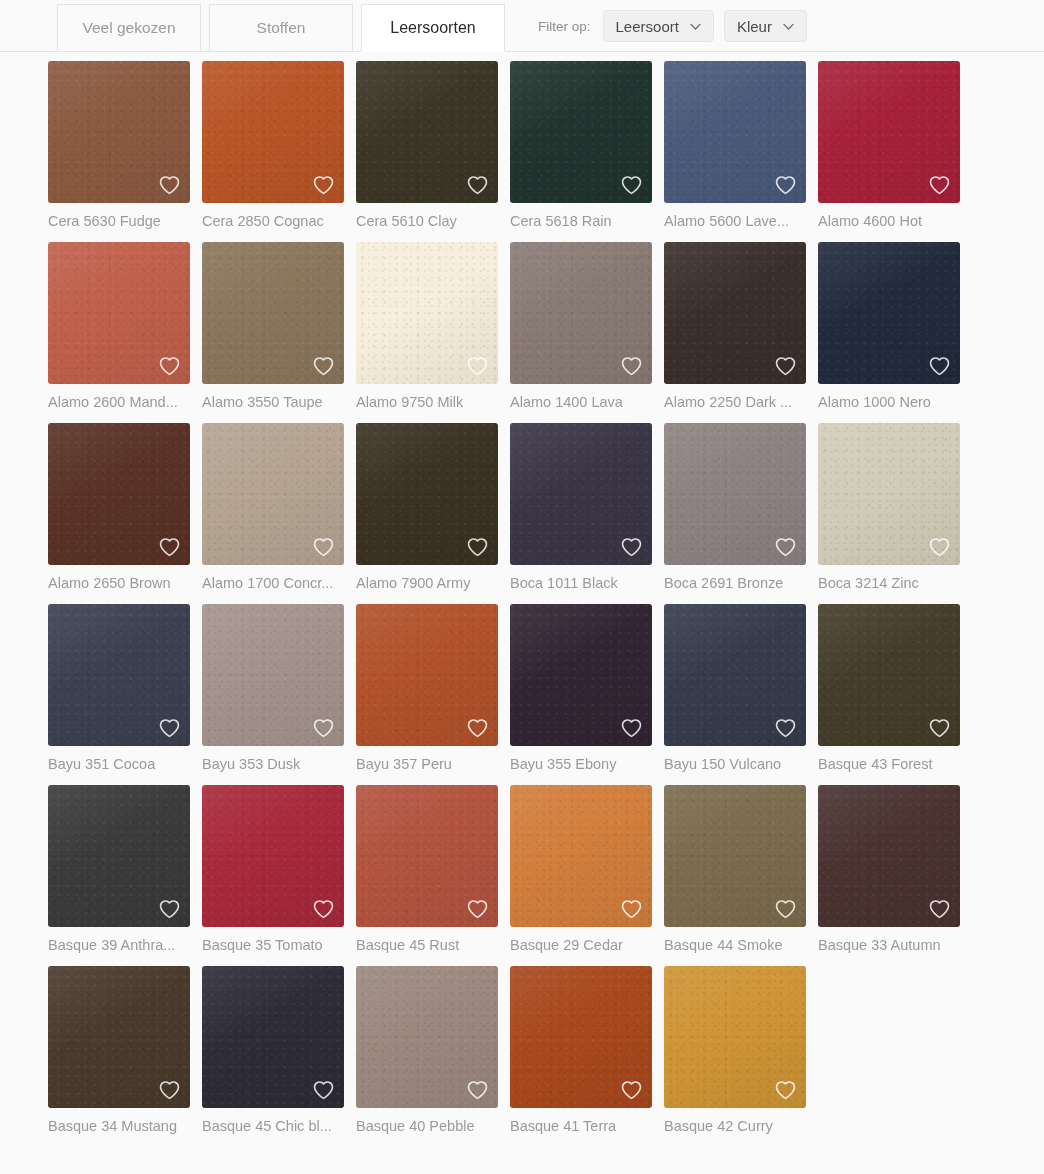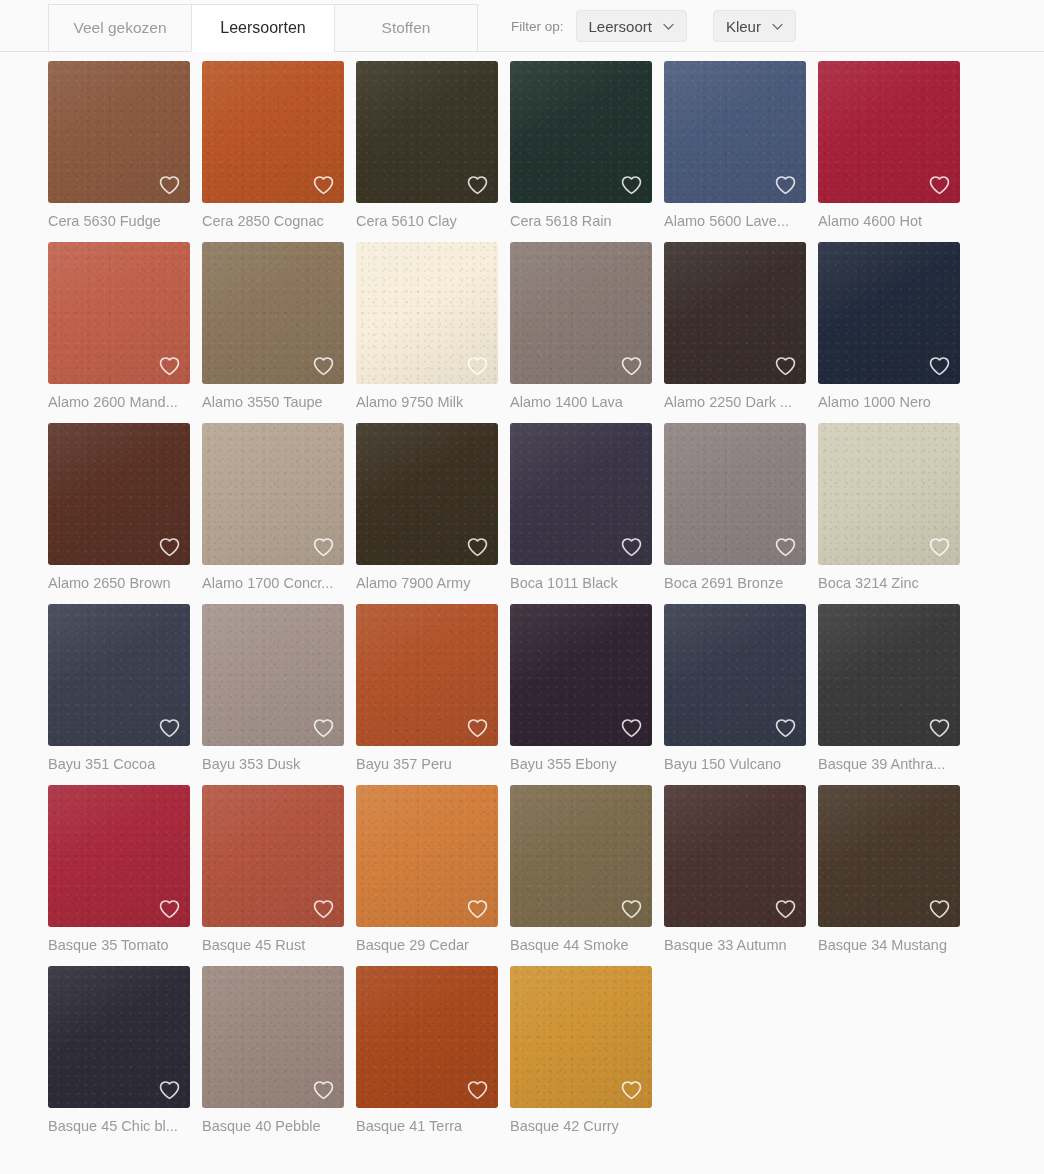--- a/index.html
+++ b/index.html
@@ -39,20 +39,21 @@
     font-size: 15.5px;
     color: #9b9b9e;
     background: #fafafa;
     border-left: 1px solid #e3e3e3;
     border-right: 1px solid #e3e3e3;
     border-top: 1px solid #e3e3e3;
     border-bottom: 1px solid #e3e3e3;
     margin-right: -1px;
     cursor: pointer;
     white-space: nowrap;
+    margin-left: 9px;
   }
   .tab.active {
     background: #ffffff;
     color: #2b2b2e;
     border-bottom: 1px solid #ffffff;
     font-size: 16px;
   }
 
   .filter-zone {
     display: flex;
@@ -147,30 +148,30 @@
   }
 </style>
 </head>
 <body>
 
 <div class="header">
   <div class="tabs">
       <div class="tab">
         <span>Veel gekozen</span>
       </div>
+      <div class="tab">
+        <span>Stoffen</span>
+      </div>
       <div class="tab active">
         <span>Leersoorten</span>
       </div>
-      <div class="tab">
-        <span>Stoffen</span>
-      </div>
     </div>
   <div class="filter-zone">
     <span class="filter-label">Filter op:</span>
-    <div class="filter-btns" style="display:flex;gap:26px;">
+    <div class="filter-btns" style="display:flex;gap:10px;">
         <div class="filter-btn">
           <span>Leersoort</span>
           <span class="chev">
             <svg viewBox="0 0 12 8" fill="none" xmlns="http://www.w3.org/2000/svg">
               <path d="M1 1.5L6 6.5L11 1.5" stroke="#6b6b70" stroke-width="1.4" stroke-linecap="round" stroke-linejoin="round"></path>
             </svg>
           </span>
         </div>
         <div class="filter-btn">
           <span>Kleur</span>
@@ -455,20 +456,32 @@
         <div class="sheen"></div>
         <div class="heart">
           <svg viewBox="0 0 24 22" fill="none" xmlns="http://www.w3.org/2000/svg">
             <path d="M12 20.3S2.6 14.6 2.6 8.2A5.3 5.3 0 0 1 12 5.1a5.3 5.3 0 0 1 9.4 3.1c0 6.4-9.4 12.1-9.4 12.1z" stroke="rgba(255,255,255,0.82)" stroke-width="1.7" stroke-linejoin="round"></path>
           </svg>
         </div>
       </div>
       <div class="card-label">Bayu 150 Vulcano</div>
     </div>
     <div class="card">
+      <div class="swatch" style="background: rgb(68, 61, 41);">
+        <div class="grain"></div>
+        <div class="sheen"></div>
+        <div class="heart">
+          <svg viewBox="0 0 24 22" fill="none" xmlns="http://www.w3.org/2000/svg">
+            <path d="M12 20.3S2.6 14.6 2.6 8.2A5.3 5.3 0 0 1 12 5.1a5.3 5.3 0 0 1 9.4 3.1c0 6.4-9.4 12.1-9.4 12.1z" stroke="rgba(255,255,255,0.82)" stroke-width="1.7" stroke-linejoin="round"></path>
+          </svg>
+        </div>
+      </div>
+      <div class="card-label">Basque 43 Forest</div>
+    </div>
+    <div class="card">
       <div class="swatch" style="background: rgb(60, 59, 60);">
         <div class="grain"></div>
         <div class="sheen"></div>
         <div class="heart">
           <svg viewBox="0 0 24 22" fill="none" xmlns="http://www.w3.org/2000/svg">
             <path d="M12 20.3S2.6 14.6 2.6 8.2A5.3 5.3 0 0 1 12 5.1a5.3 5.3 0 0 1 9.4 3.1c0 6.4-9.4 12.1-9.4 12.1z" stroke="rgba(255,255,255,0.82)" stroke-width="1.7" stroke-linejoin="round"></path>
           </svg>
         </div>
       </div>
       <div class="card-label">Basque 39 Anthra...</div>

